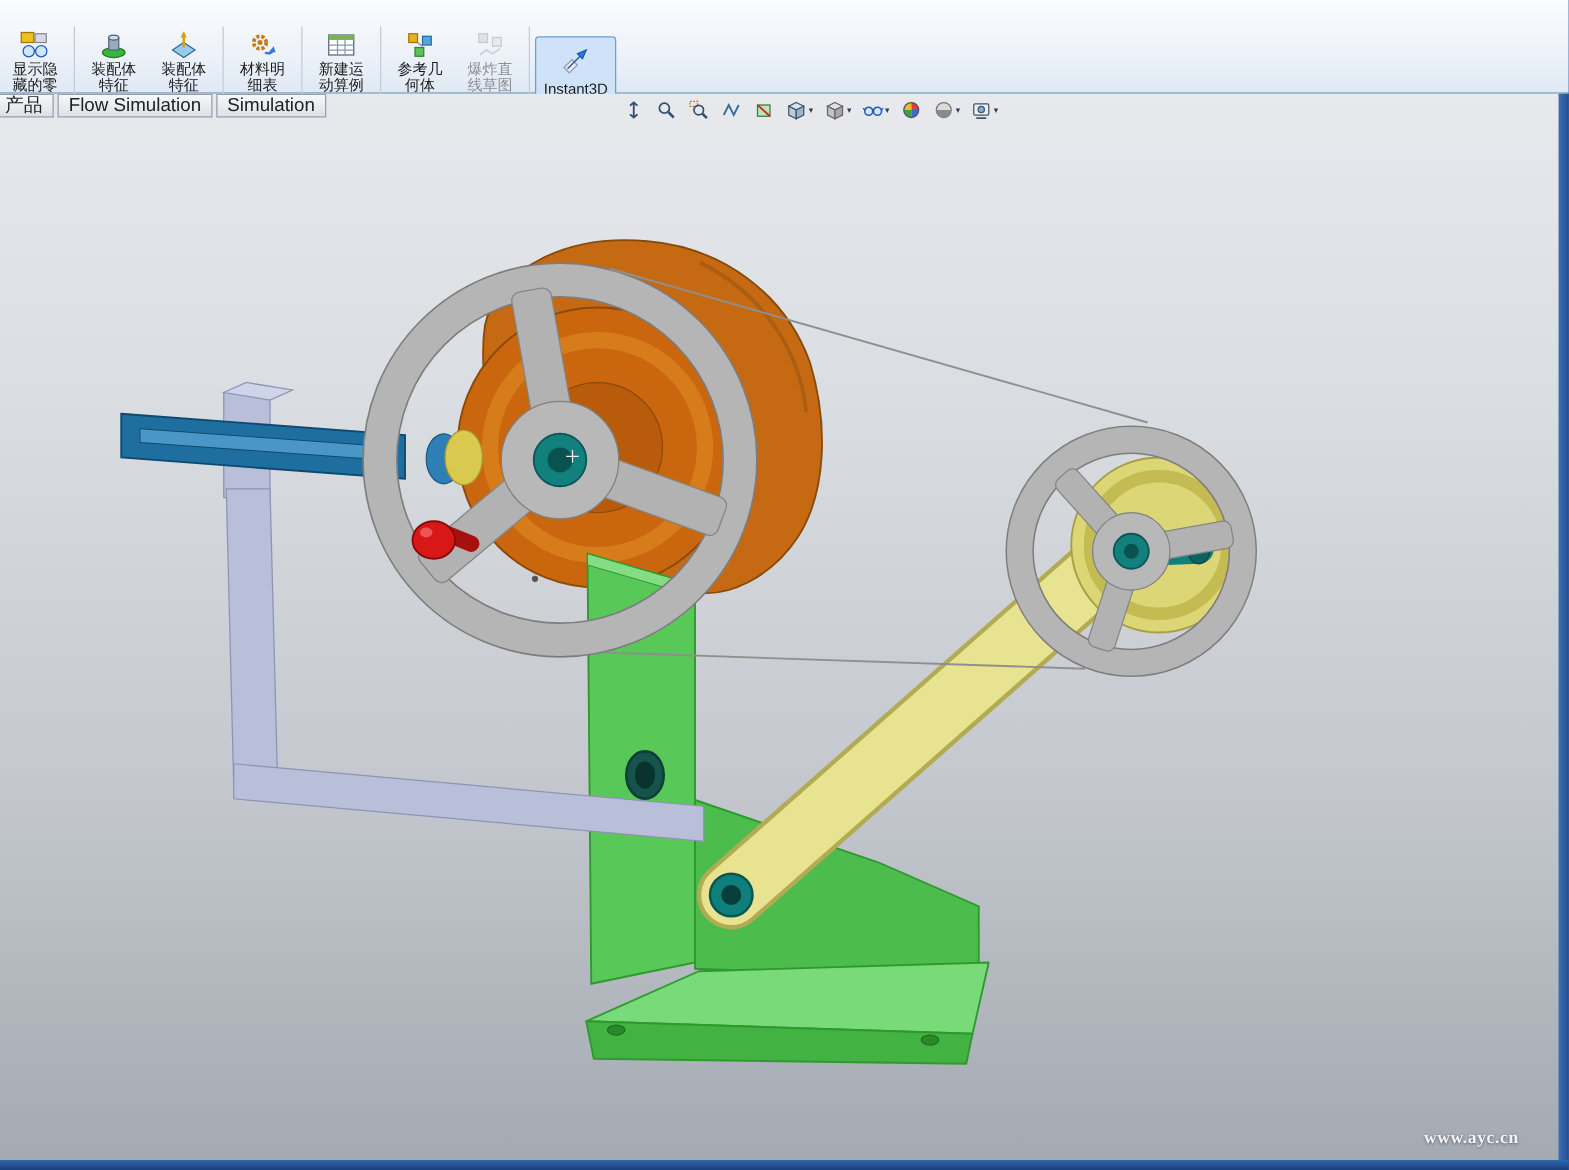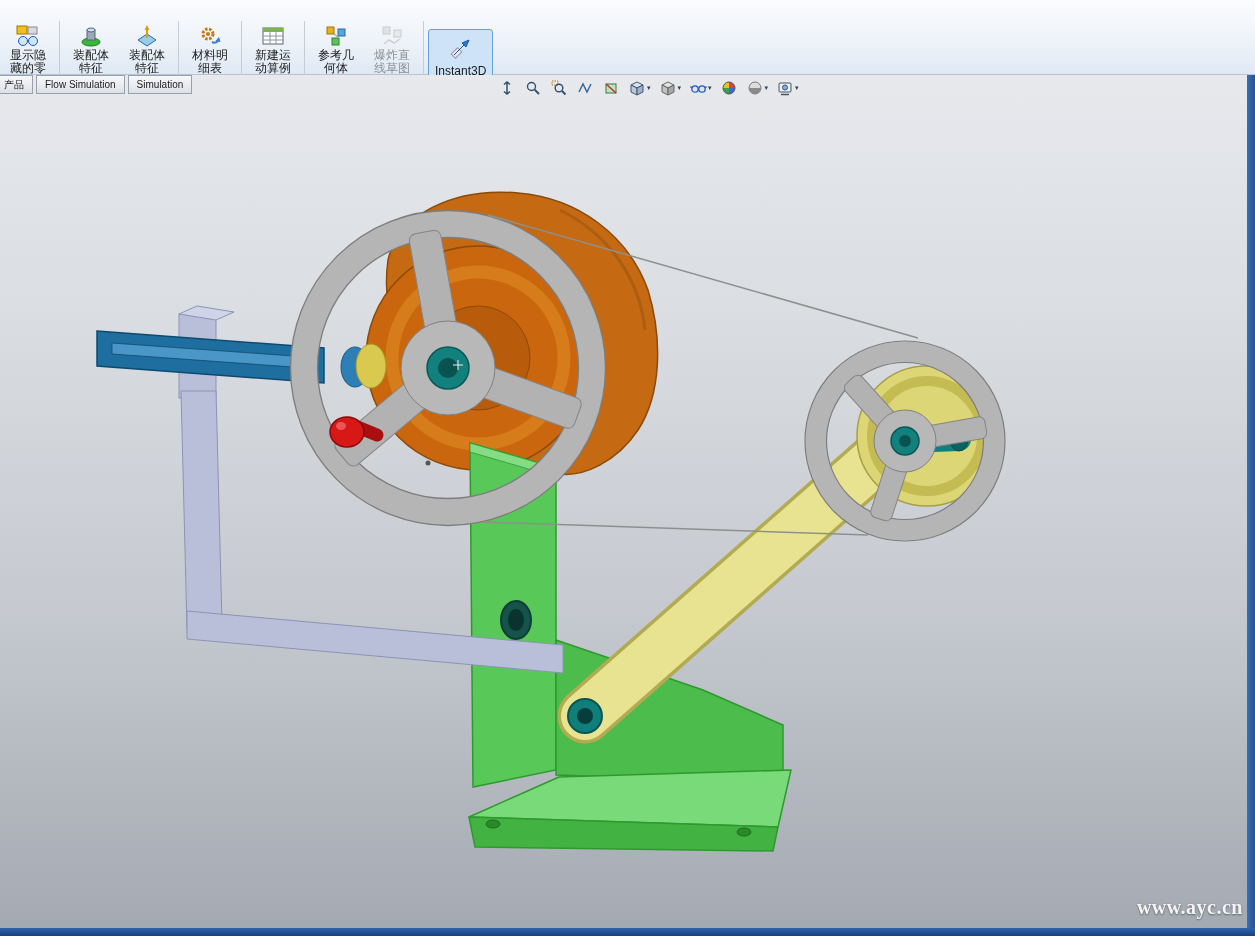--- a/index.html
+++ b/index.html
@@ -37,34 +37,34 @@
     position:absolute;top:75px;left:0;right:8px;bottom:8px;overflow:hidden;
     background:linear-gradient(180deg,#e7e9ed 0%,#dadde1 28%,#c6cad0 62%,#a4aab2 100%);
   }
   .bottom-edge{position:absolute;left:0;right:0;bottom:0;height:8px;background:linear-gradient(180deg,#2f64ac,#1b3f7e);}
   .right-edge{position:absolute;top:75px;right:0;bottom:0;width:8px;background:linear-gradient(90deg,#3a6fb5,#274f92);}
   
   .tabrow{position:absolute;top:0;left:0;height:19px;display:flex;align-items:stretch;z-index:5;}
   .tab{
     display:flex;align-items:center;padding:0 8px;margin-right:3px;
     background:linear-gradient(180deg,#f7f8fa,#dde1e7);
-    border:1px solid #98a0ac;font-size:10px;color:#222;white-space:nowrap;
+    border:1px solid #98a0ac;font-size:15px;color:#222;white-space:nowrap;
   }
   .tab.first{border-left:none;padding-left:4px;}
   
   .headsup{position:absolute;top:4px;left:498px;display:flex;align-items:center;gap:8px;z-index:6;}
   .hitem{display:flex;align-items:center;gap:1px;}
   .hicon{width:18px;height:18px;display:flex;align-items:center;justify-content:center;}
   .hcaret{font-size:7px;color:#2c3e55;}
   
   svg.model{position:absolute;inset:0;z-index:1;}
   
   .watermark{
-    position:absolute;right:4px;bottom:9px;z-index:4;
-    font-family:"Liberation Serif", serif;font-weight:bold;font-size:20px;color:#f4f4f4;
+    position:absolute;right:32px;bottom:9px;z-index:4;
+    font-family:"Liberation Serif", serif;font-weight:bold;font-size:14px;color:#f4f4f4;
     text-shadow:0 1px 2px rgba(90,95,105,.95), 0 0 1px rgba(120,120,130,.6);
     letter-spacing:.5px;
   }
 </style>
 </head>
 <body>
 
 <div class="toolbar">
 
   <div class="tbtn">

